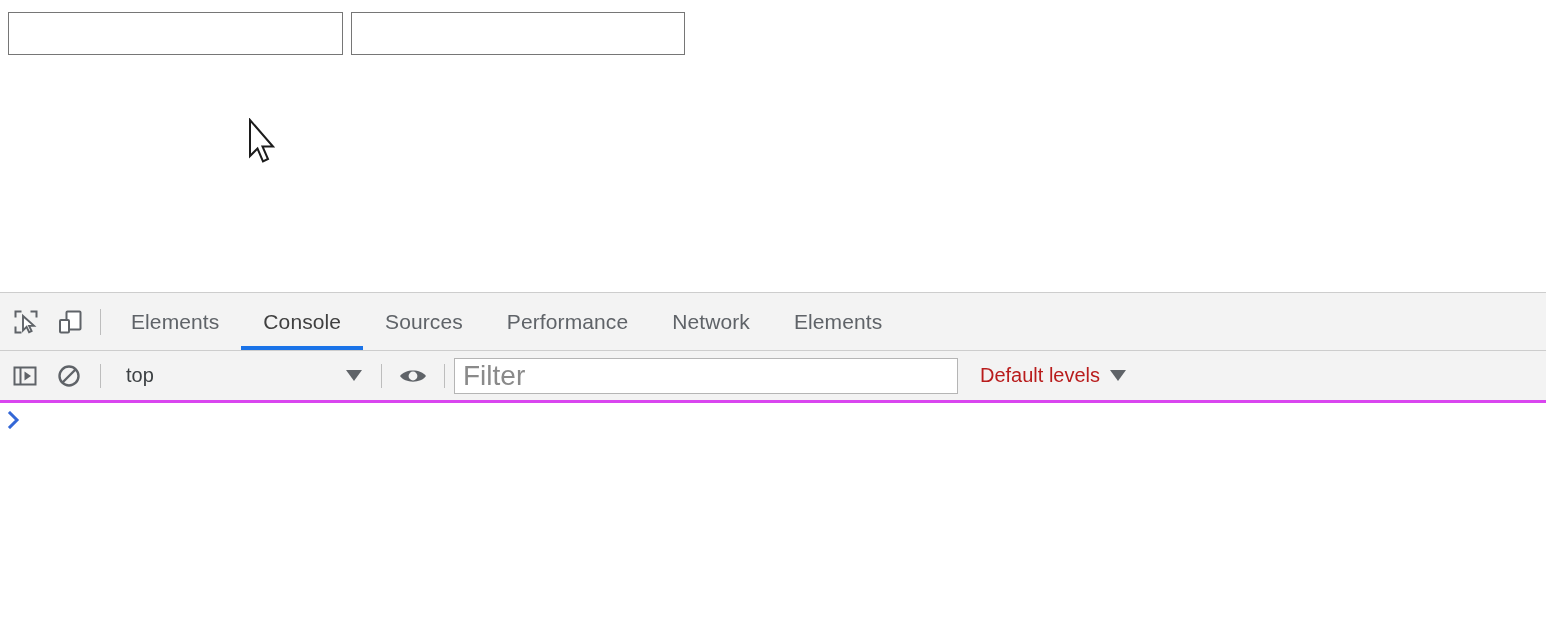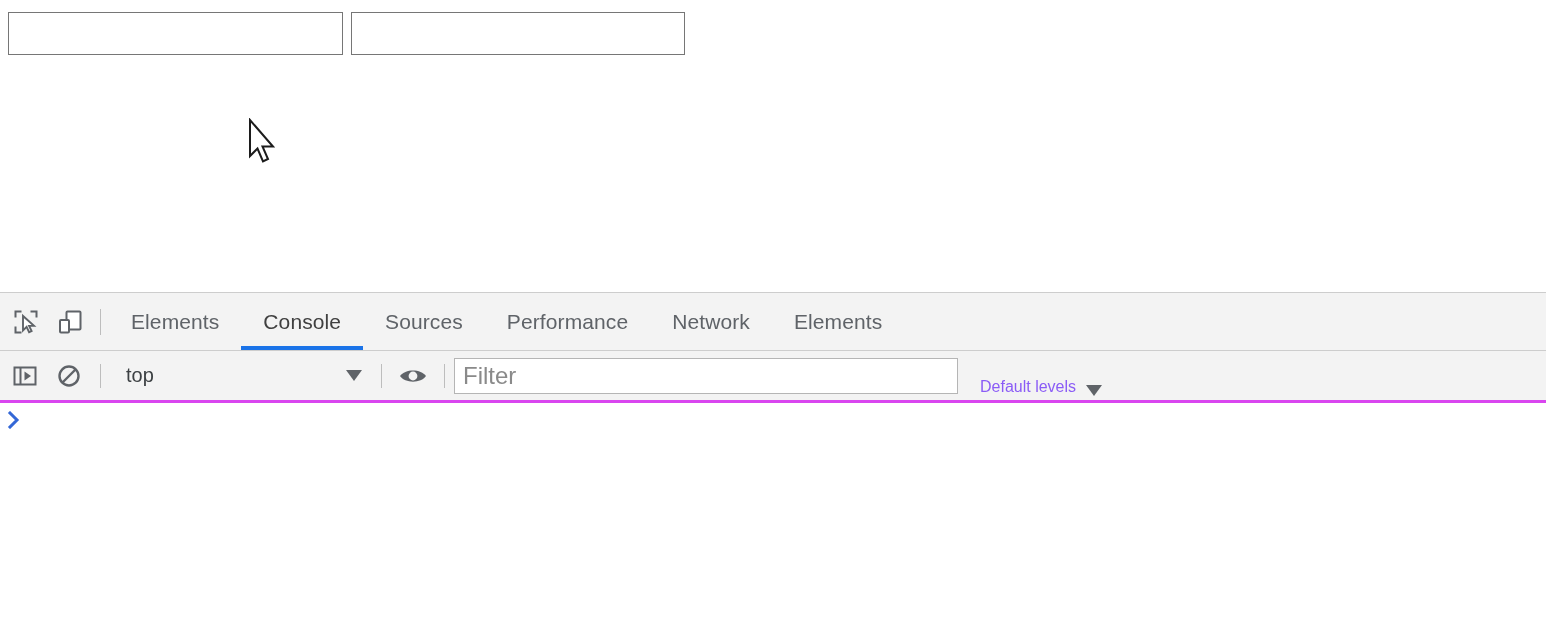--- a/index.html
+++ b/index.html
@@ -170,38 +170,38 @@
     border-right: 8px solid transparent;
     border-top: 11px solid #5f6368;
     flex: none;
   }
   #filter-input {
     box-sizing: border-box;
     width: 504px;
     height: 36px;
     border: 1px solid #b5b5b5;
     background: #ffffff;
-    font-size: 24px;
+    font-size: 28px;
     font-family: "Liberation Sans", sans-serif;
     color: #202124;
     padding: 0 8px;
     outline: none;
     flex: none;
   }
   #filter-input::placeholder { color: #8a8a8a; opacity: 1; }
   #levels-select {
     display: flex;
-    align-items: flex-end;
+    align-items: center;
     gap: 10px;
     height: 40px;
     padding: 0 14px;
     margin-left: 8px;
     cursor: pointer;
-    font-size: 16px;
-    color: #8b5cf6;
+    font-size: 20px;
+    color: #b91c1c;
     white-space: nowrap;
   }
 
   
   #console-output {
     position: relative;
     height: 216px;
     background: #ffffff;
     overflow: hidden;
   }

